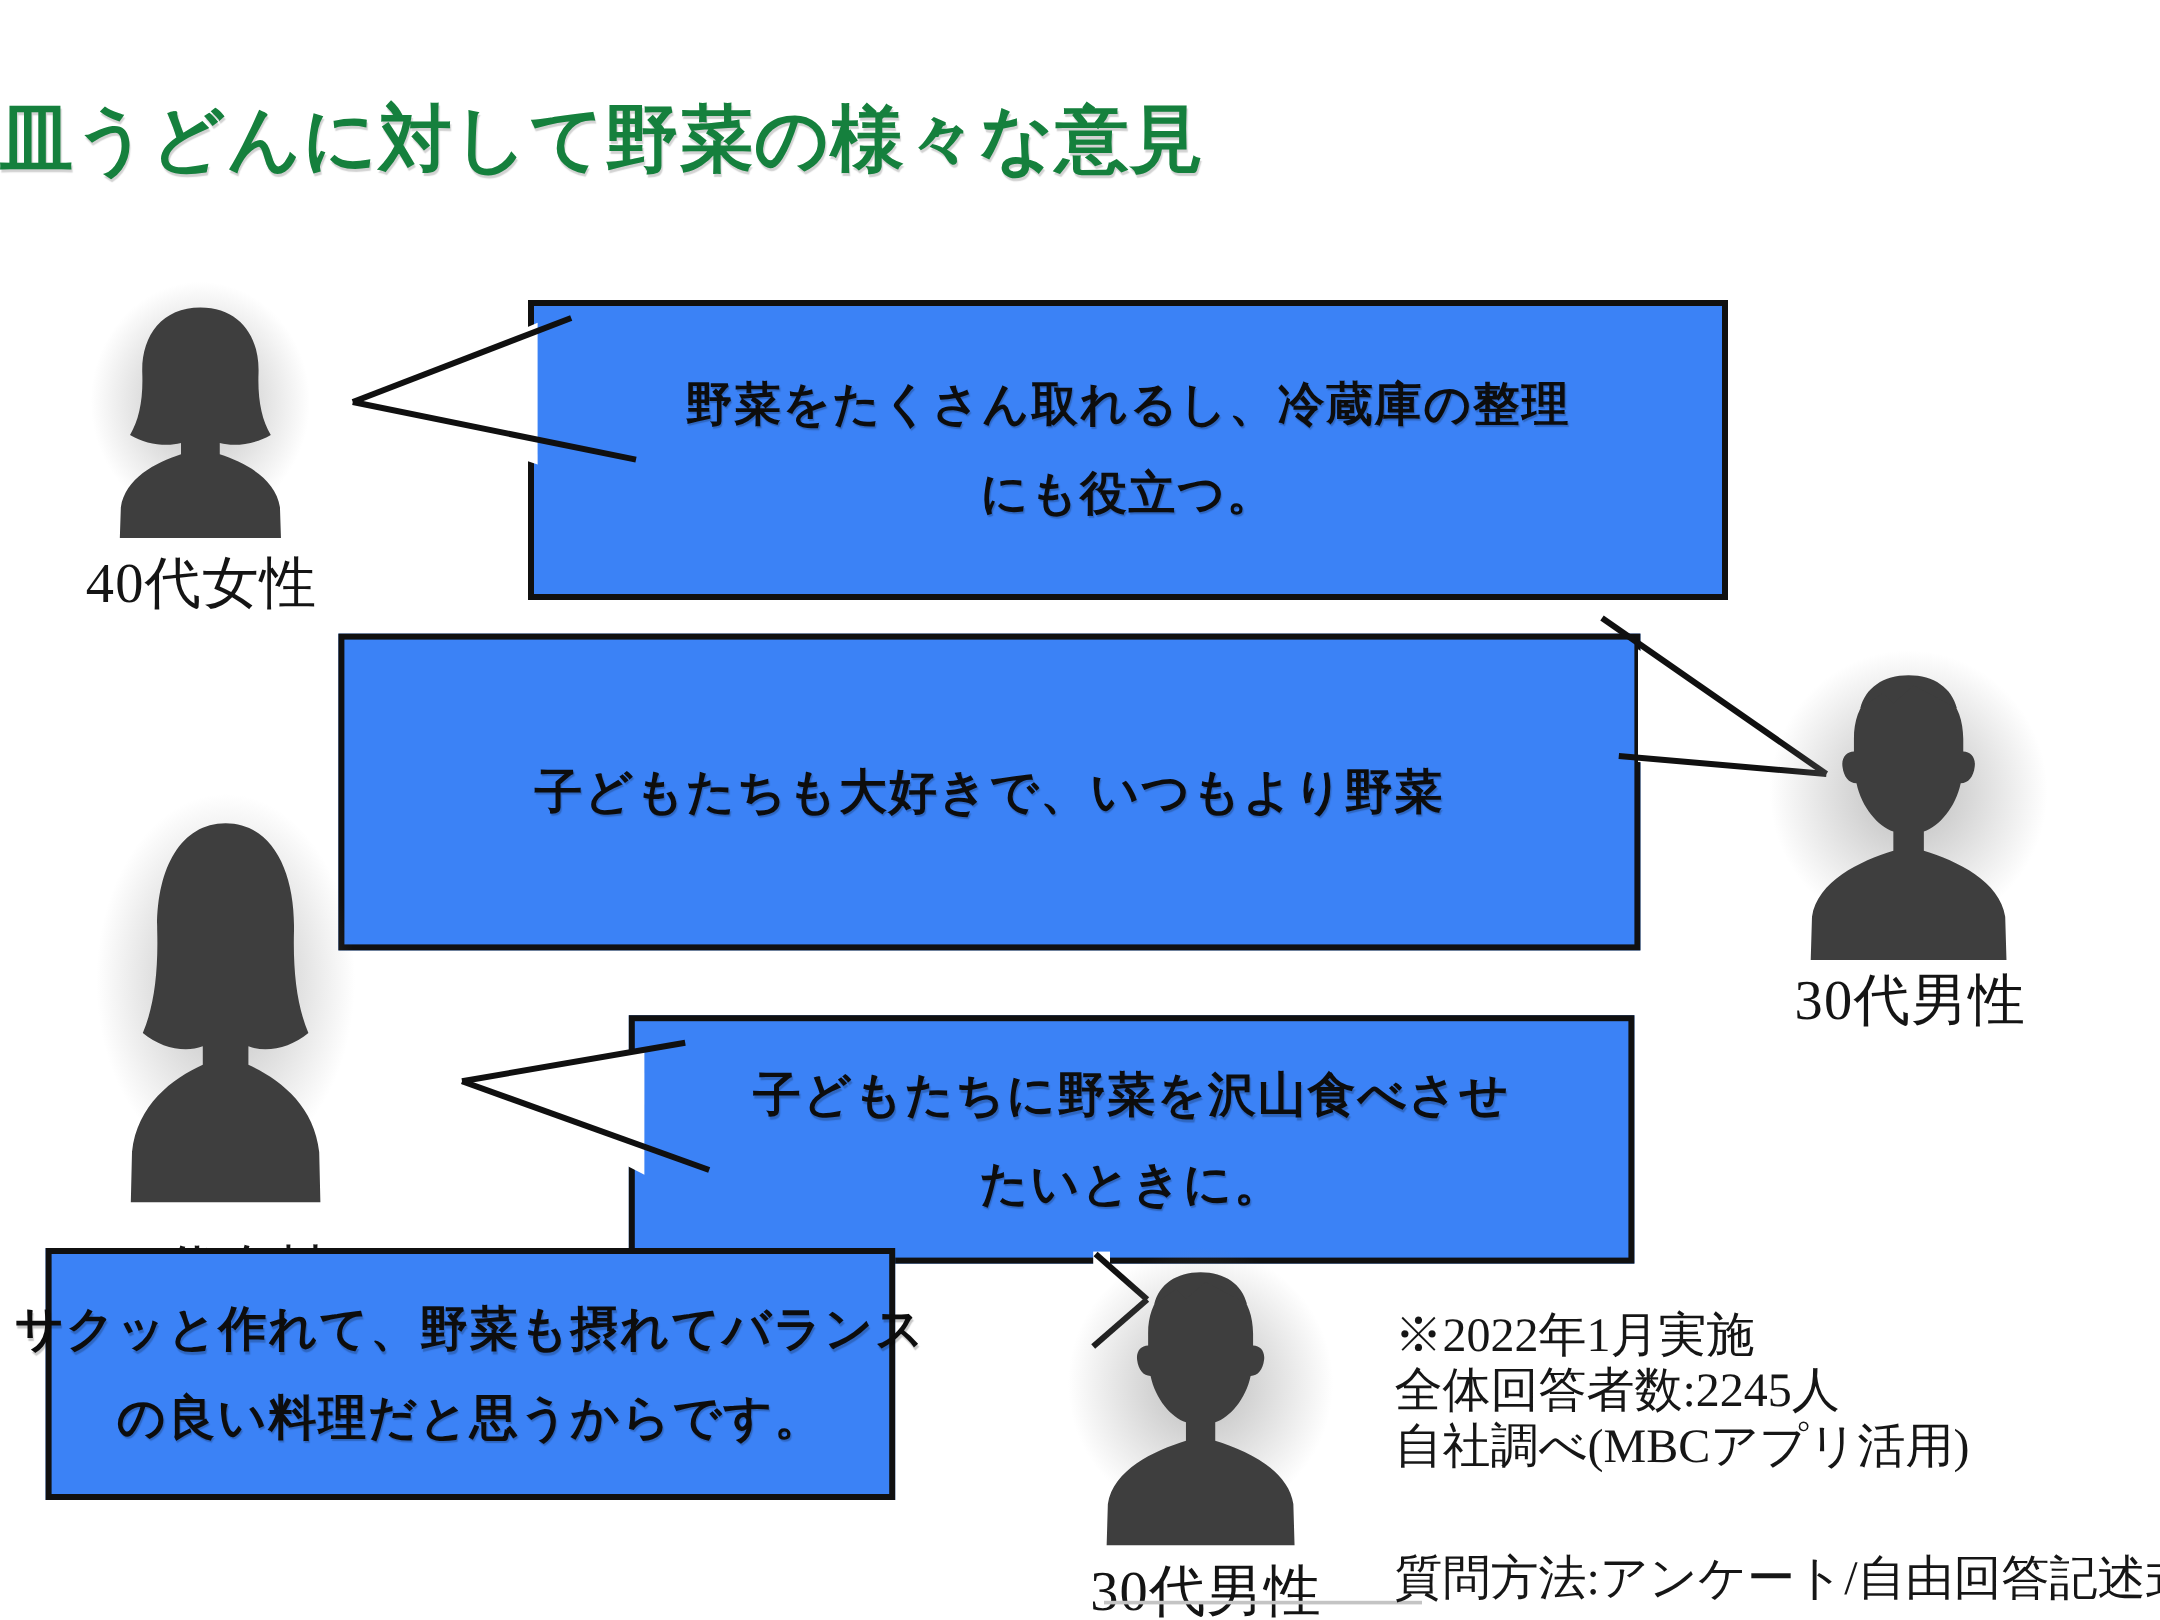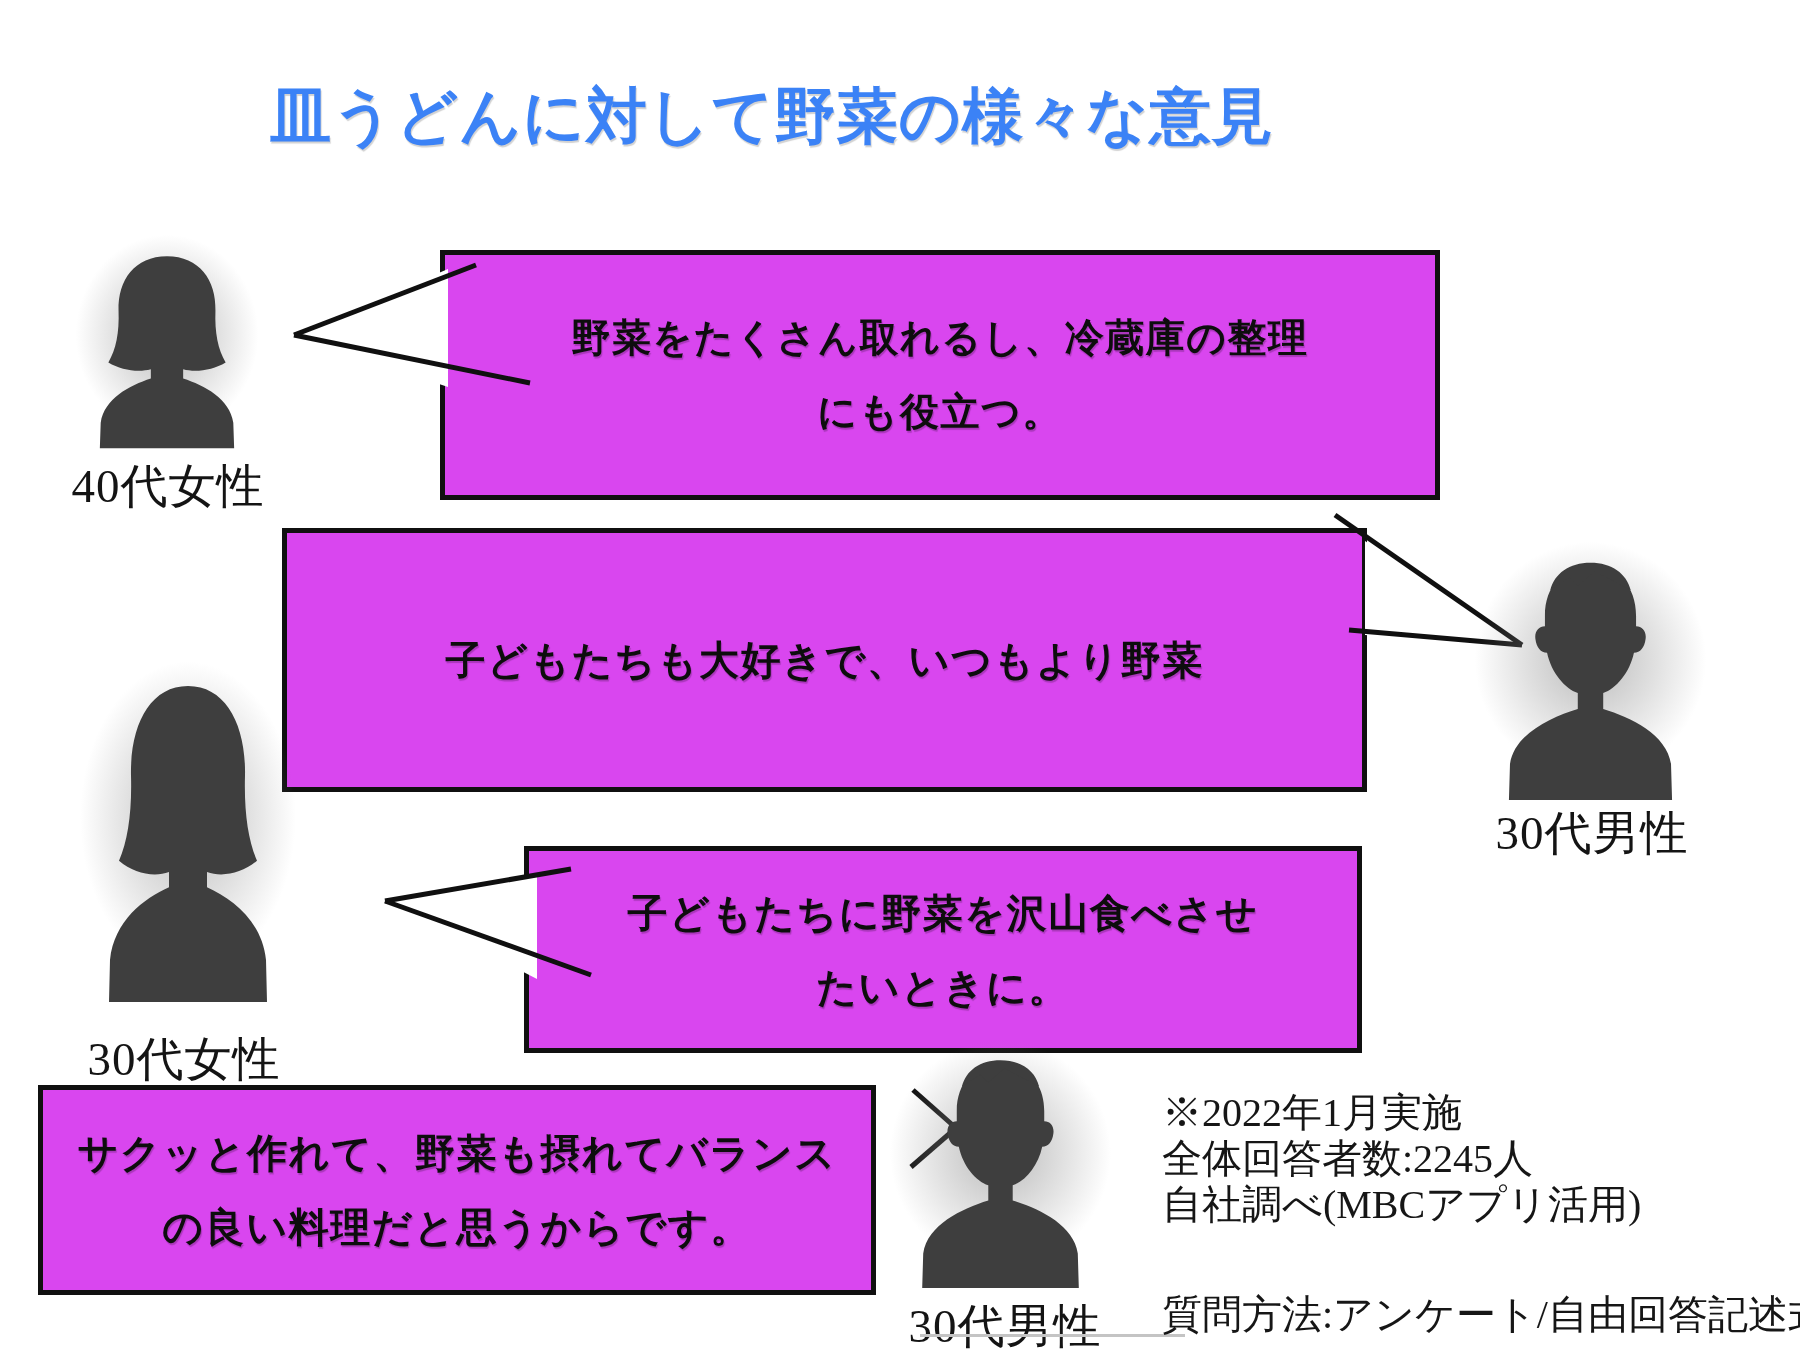--- a/index.html
+++ b/index.html
@@ -2,39 +2,39 @@
 <html><head>
 <meta charset="utf-8">
 <style>
   html,body{margin:0;padding:0;background:#fff;}
   #canvas{
     position:relative;width:1800px;height:1350px;background:#ffffff;
     overflow:hidden;font-family:"Liberation Sans",sans-serif;color:#111;
   }
   
   .title{
-    position:absolute;left:0;top:76px;width:1544px;text-align:center;
-    font-size:61px;font-weight:900;letter-spacing:1px;color:#3b82f6;
+    position:absolute;left:0;top:76px;width:1544px;
+    font-size:61px;font-weight:900;letter-spacing:1px;color:#15803d;
     text-shadow:1px 2px 1px rgba(0,0,0,.18);
   }
   
   .avatar{position:absolute;}
   .avatar .halo{
     position:absolute;left:-22%;top:-14%;width:144%;height:126%;
     background:radial-gradient(ellipse 52% 52% at 50% 46%,
       rgba(110,110,110,.48) 0%,rgba(150,150,150,.28) 42%,rgba(255,255,255,0) 72%);
   }
   .avatar svg{position:relative;width:100%;height:100%;display:block;}
   .age-label{
     position:absolute;text-align:center;font-family:"Liberation Serif",serif;
     font-size:47px;color:#141414;letter-spacing:1px;white-space:nowrap;
   }
   
   .bubble{
-    position:absolute;background:#d946ef;border:5px solid #101010;
+    position:absolute;background:#3b82f6;border:5px solid #101010;
     display:flex;flex-direction:column;justify-content:center;align-items:center;
     text-align:center;box-sizing:border-box;
   }
   .bubble .line{
     font-size:40px;font-weight:bold;line-height:74px;letter-spacing:1.5px;
     color:#0d0d0d;text-shadow:1px 2px 1px rgba(0,0,0,.22);white-space:nowrap;
   }
   .tail{position:absolute;overflow:visible;pointer-events:none;}
   .tail polygon{fill:#ffffff;}
   .tail polyline{fill:none;stroke:#101010;stroke-width:5;}
@@ -99,21 +99,21 @@
   <div class="bubble" style="left:524px;top:830px;width:838px;height:207px;margin-top:16px;">
     <svg class="tail" style="left:-150px;top:10px;width:240px;height:140px;" viewBox="0 0 240 140">
       <polygon points="158,12 6,40 158,118"></polygon>
       <polyline points="192,8 6,40"></polyline>
       <polyline points="6,40 212,114"></polyline>
     </svg>
     <div class="line">子どもたちに野菜を沢山食べさせ</div>
     <div class="line">たいときに。</div>
   </div>
 
-  <div class="bubble" style="left:38px;top:1085px;width:838px;height:210px;">
+  <div class="bubble" style="left:38px;top:1040px;width:708px;height:210px;">
     <svg class="tail" style="left:780px;top:-10px;width:240px;height:190px;" viewBox="0 0 240 190">
       <rect x="88" y="8" width="14" height="78" fill="#ffffff"></rect>
       <polygon points="92,13 133,48 92,83"></polygon>
       <polyline points="90,10 133,48"></polyline>
       <polyline points="133,48 88,87"></polyline>
     </svg>
     <div class="line">サクッと作れて、野菜も摂れてバランス</div>
     <div class="line">の良い料理だと思うからです。</div>
   </div>
 

